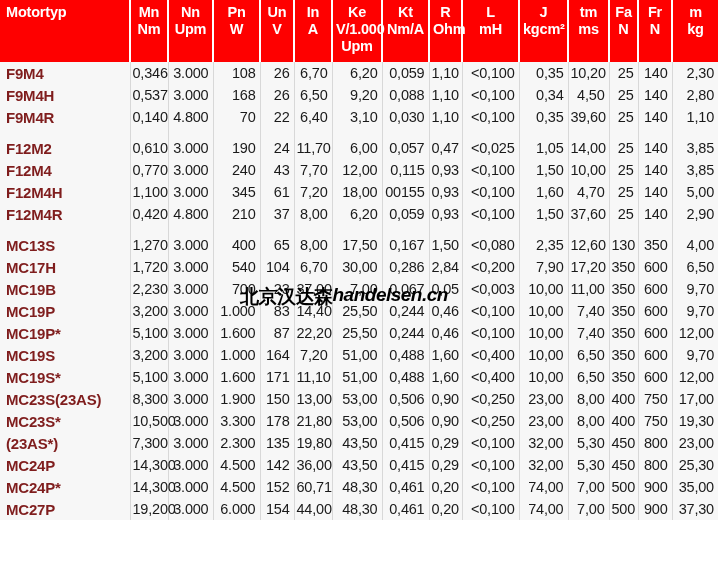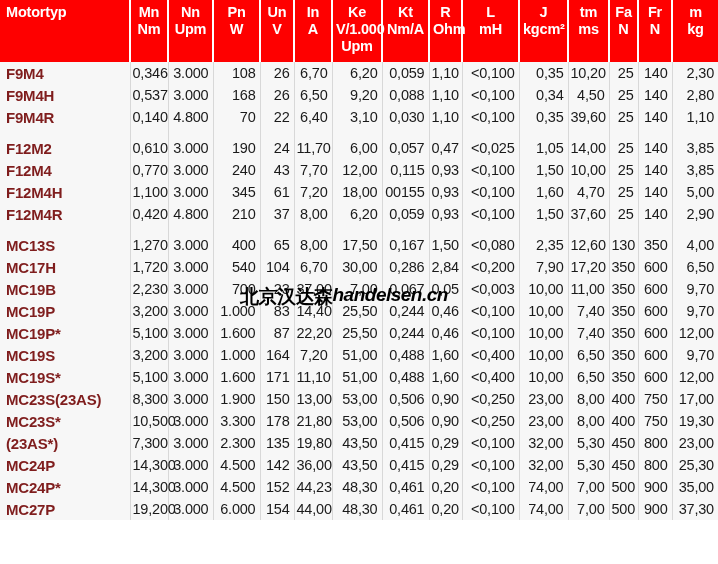--- a/index.html
+++ b/index.html
@@ -532,21 +532,21 @@
           <td>450</td>
           <td>800</td>
           <td>25,30</td>
         </tr>
         <tr>
           <td class="name">MC24P*</td>
           <td>14,300</td>
           <td>3.000</td>
           <td>4.500</td>
           <td>152</td>
-          <td>44,23</td>
+          <td>60,71</td>
           <td>48,30</td>
           <td>0,461</td>
           <td>0,20</td>
           <td>&lt;0,100</td>
           <td>74,00</td>
           <td>7,00</td>
           <td>500</td>
           <td>900</td>
           <td>35,00</td>
         </tr>

